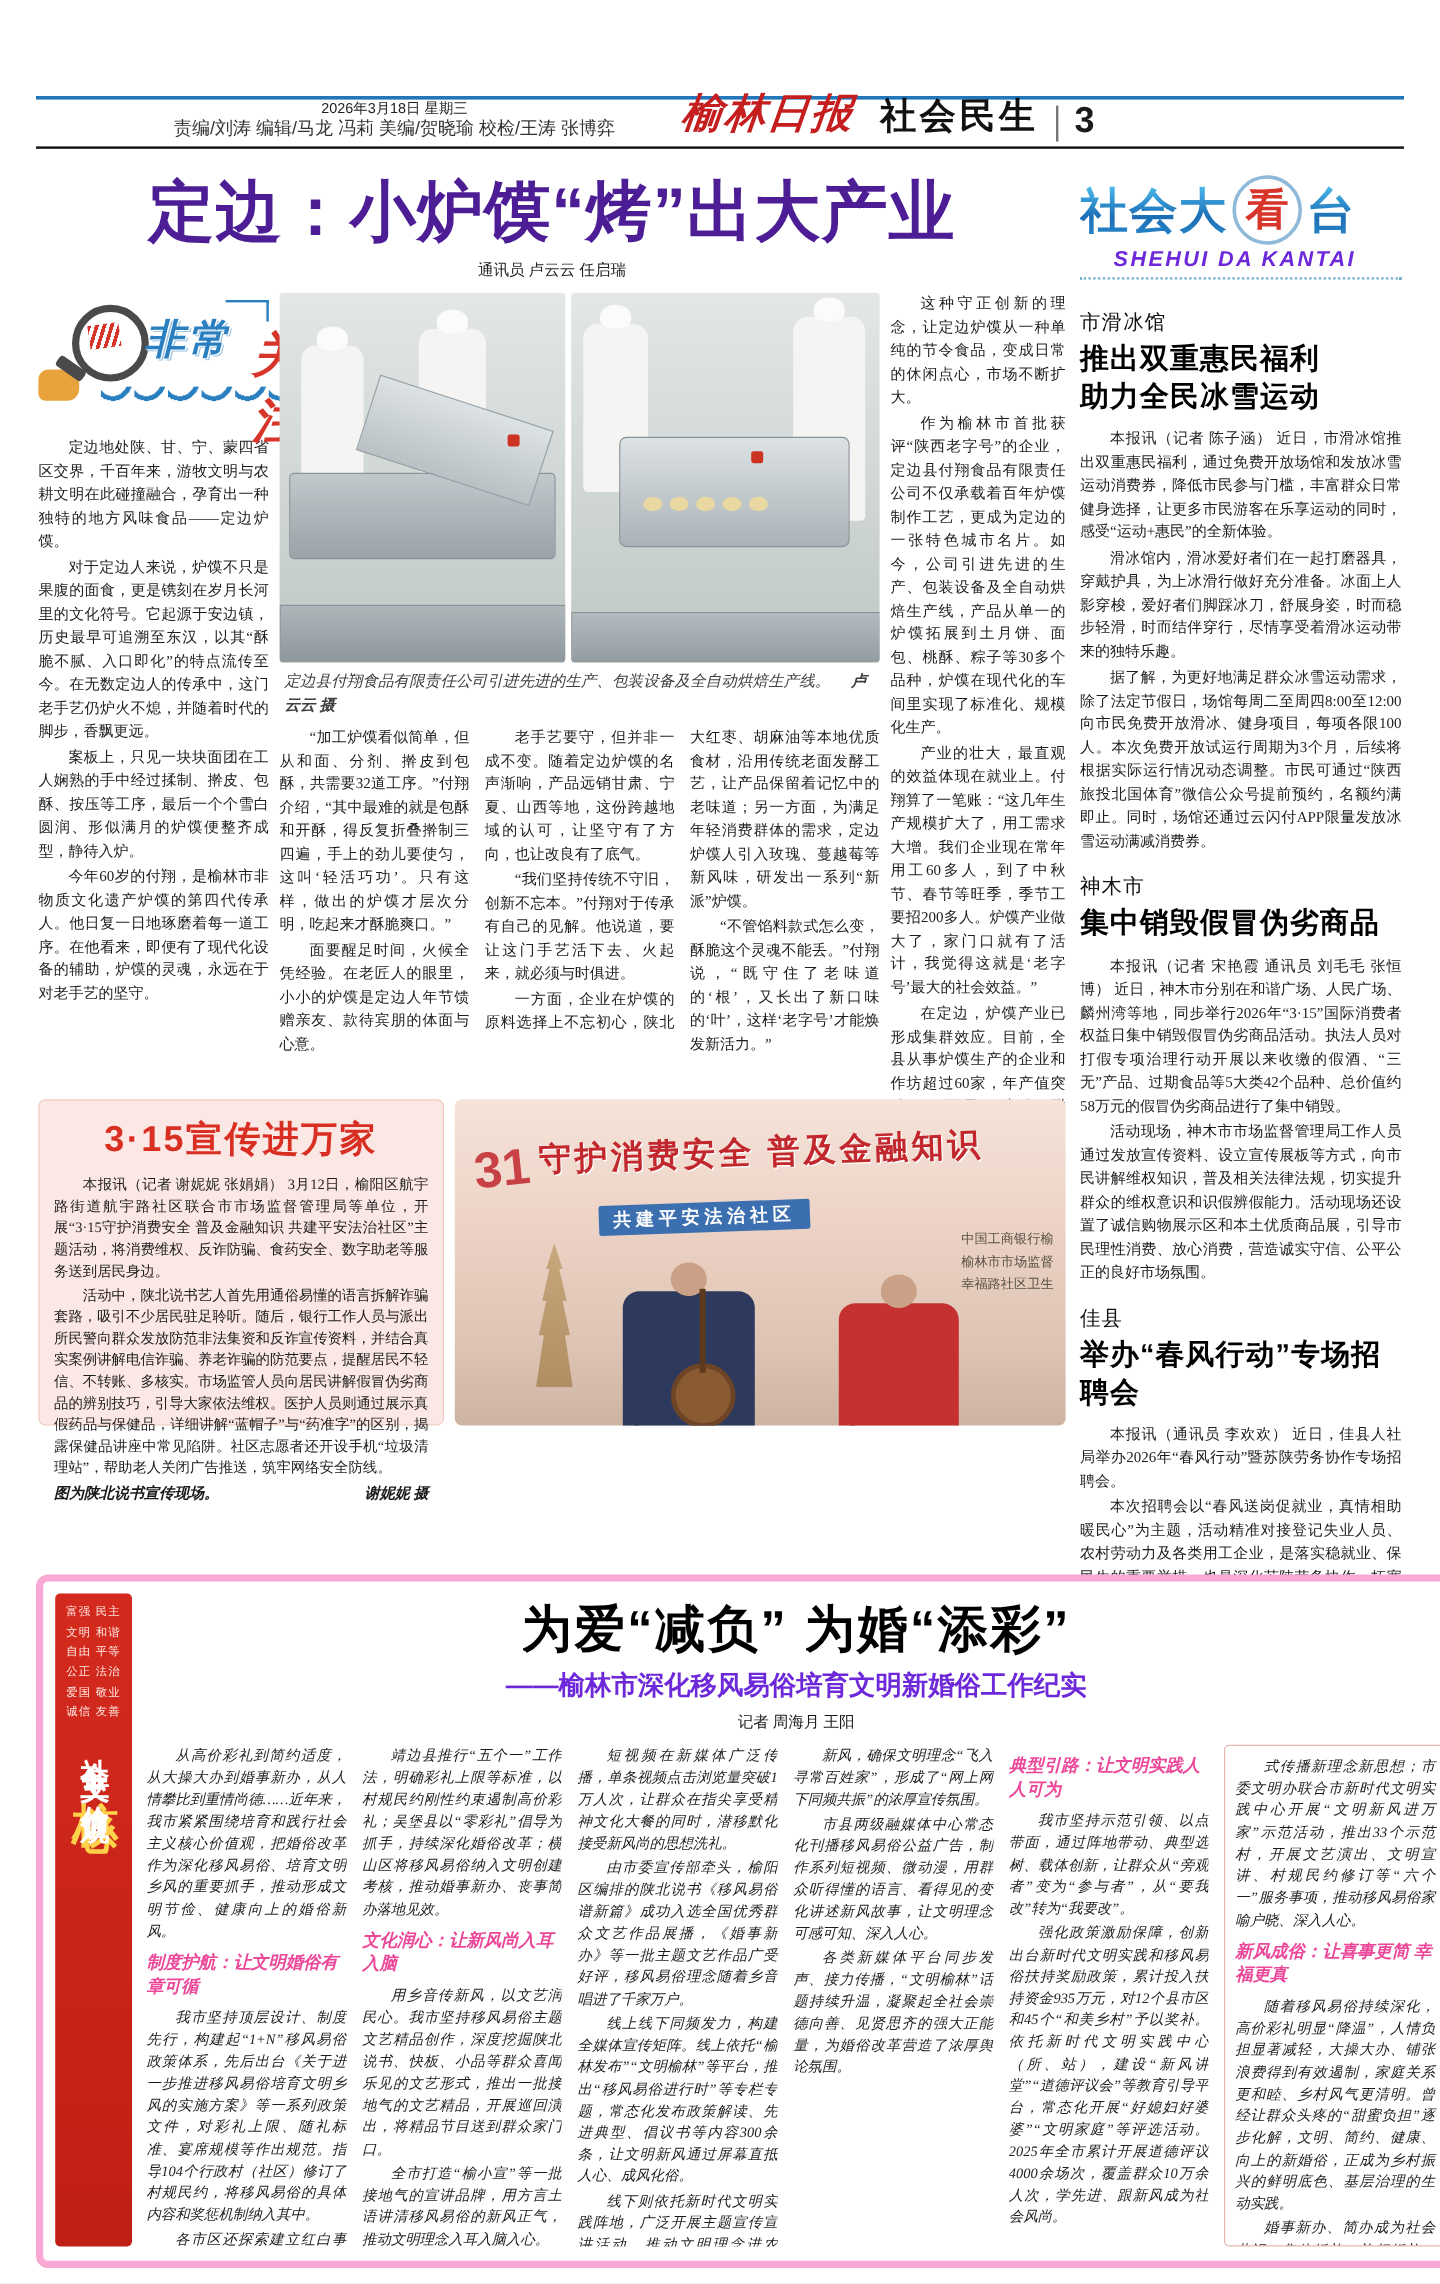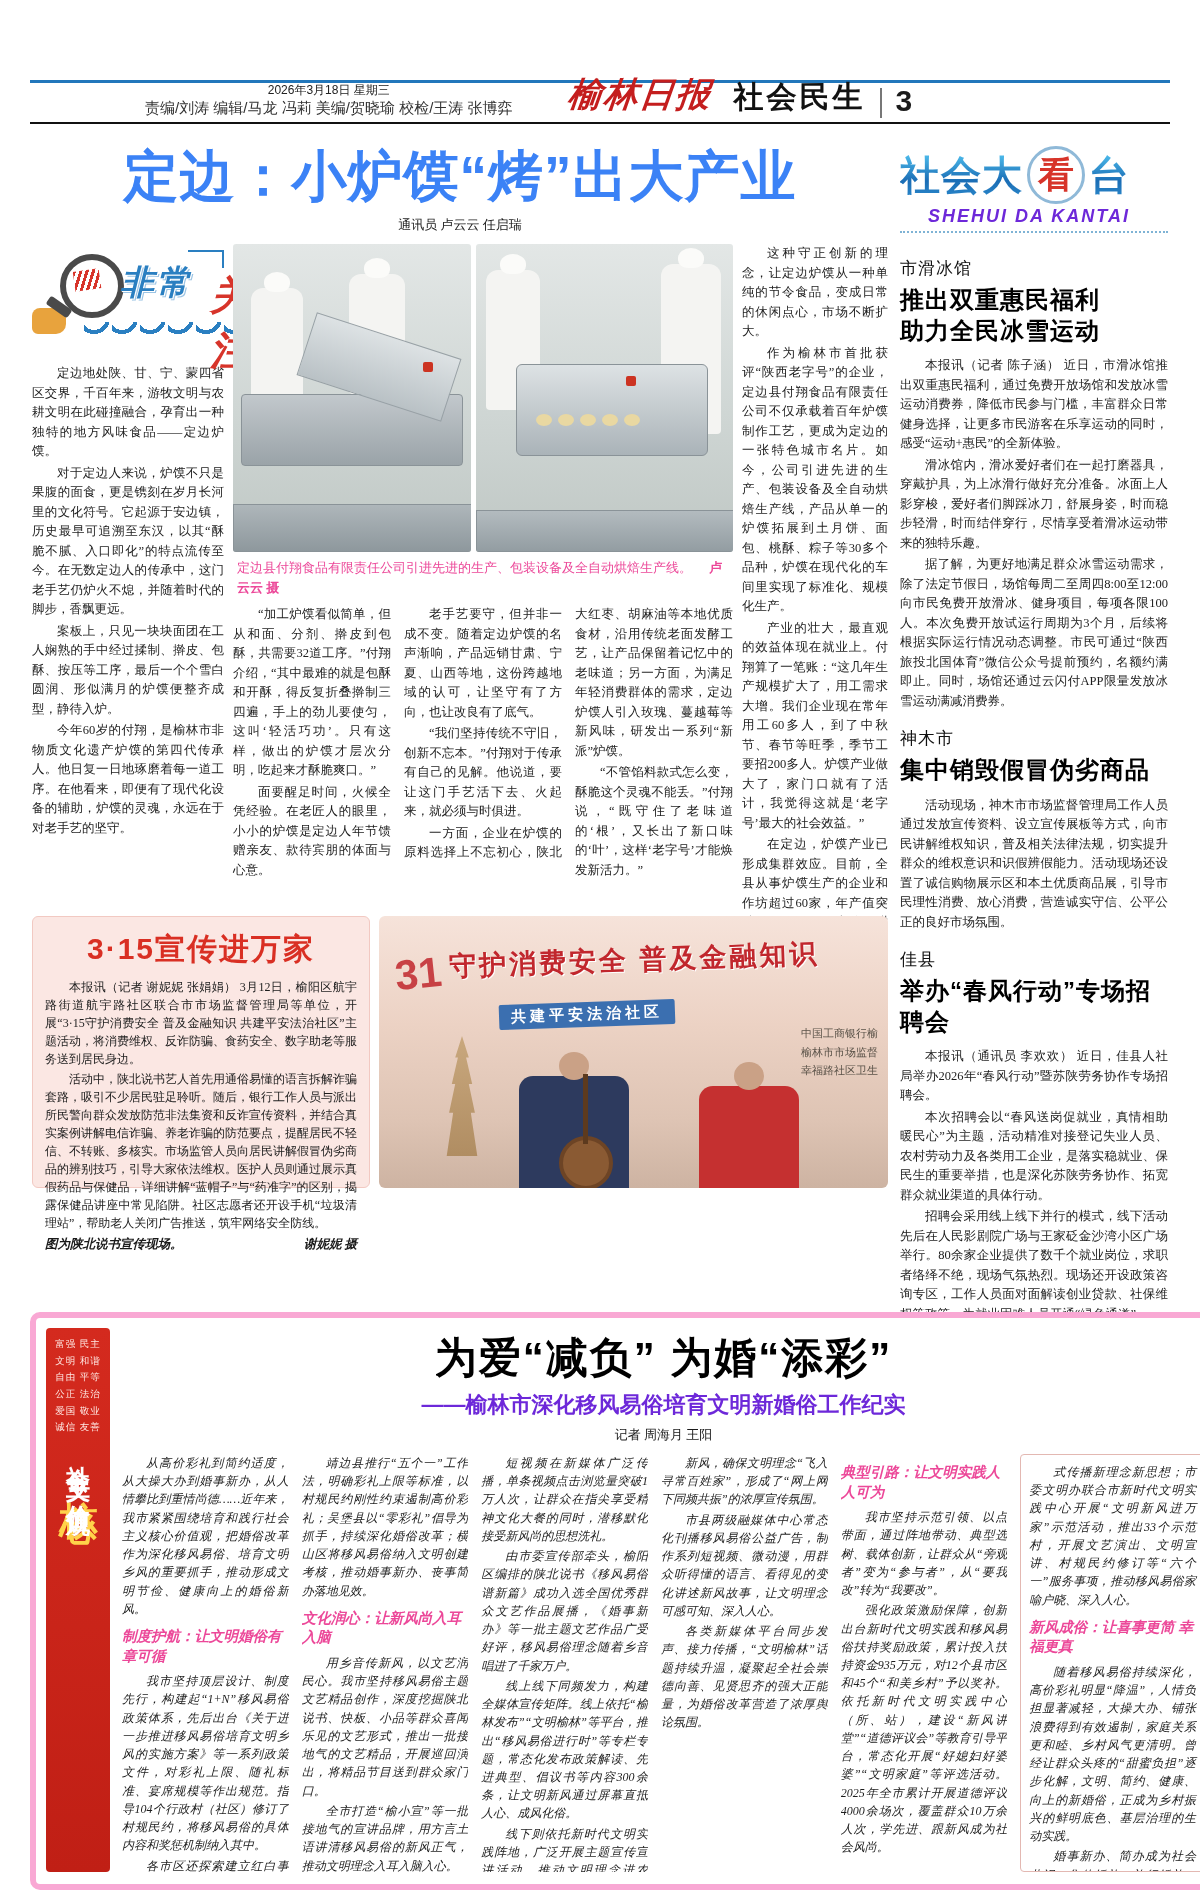--- a/index.html
+++ b/index.html
@@ -15,21 +15,21 @@
             font-style:italic;letter-spacing:2px;transform:skewX(-6deg);}
   .section-title{font-size:30px;font-weight:900;color:#111;margin-left:22px;letter-spacing:3px;}
   .pageno-divider{width:2px;height:30px;background:#777;margin:0 14px;}
   .pageno{font-size:30px;font-weight:900;}
   .header-black-rule{position:absolute;left:30px;right:30px;top:122px;height:2px;background:#111;}
   
   .content{position:absolute;left:32px;top:132px;width:1136px;height:1165px;}
   .left-zone{position:absolute;left:0;top:0;width:856px;height:100%;}
   .right-zone{position:absolute;right:0;top:0;width:268px;height:100%;}
   
-  .main-headline{font-size:55px;font-weight:900;letter-spacing:1px;text-align:center;margin:8px 0 2px;color:#3b82f6;}
+  .main-headline{font-size:55px;font-weight:900;letter-spacing:1px;text-align:center;margin:8px 0 2px;color:#4c1d95;}
   .main-byline{text-align:center;font-size:13px;color:#222;font-family:"Liberation Serif",serif;margin-bottom:10px;}
   .main-grid{display:flex;gap:9px;height:660px;}
   .mcol1{width:192px;flex:none;}
   .mmid{width:500px;flex:none;display:flex;flex-direction:column;}
   .mcol5{width:146px;flex:none;}
   .para{margin:0 0 2px;text-indent:2em;text-align:justify;font-family:"Liberation Serif","DejaVu Serif",serif;
         font-size:12.5px;line-height:1.56;color:#1c1c1c;}
   
   .badge{position:relative;height:100px;margin:6px 0 14px;}
   .badge .lens{position:absolute;left:28px;top:4px;width:52px;height:52px;border:6px solid #4a4a4a;border-radius:50%;background:#fff;}
@@ -47,22 +47,22 @@
   .photo{position:relative;overflow:hidden;border-radius:3px;background:linear-gradient(180deg,#e3e7e6 0%,#cfd6d4 55%,#bfc7c4 100%);}
   .photo.p1{width:48%;}
   .photo.p2{width:52%;}
   .worker{position:absolute;background:#f4f4f2;border-radius:12px 12px 4px 4px;}
   .worker:before{content:"";position:absolute;left:50%;top:-16px;transform:translateX(-50%);width:26px;height:20px;background:#fbfbf9;border-radius:50% 50% 40% 40%;}
   .machine{position:absolute;background:linear-gradient(180deg,#c2c8cc,#9aa3a8);border:1px solid #8a9398;}
   .chute{position:absolute;width:150px;height:64px;background:linear-gradient(180deg,#dde2e4,#b9c1c5);transform:rotate(18deg);border:1px solid #98a1a6;}
   .dough{position:absolute;display:flex;gap:6px;}
   .dough i{width:16px;height:12px;background:#e9d8a2;border-radius:50%;}
   .knob{position:absolute;width:10px;height:10px;background:#cc3322;border-radius:2px;}
-  .photo-caption{flex:none;margin:6px 4px 6px;font-family:"Liberation Serif",serif;
-                 font-size:13px;line-height:1.5;color:#ec4899;}
+  .photo-caption{flex:none;margin:6px 4px 6px;font-family:"Liberation Serif",serif;font-style:italic;
+                 font-size:13px;line-height:1.5;color:#404040;}
   .photo-caption .credit{font-weight:bold;margin-left:14px;}
   .mid-cols{flex:1;column-count:3;column-gap:13px;margin-top:2px;}
   
   .lower-row{display:flex;gap:9px;margin-top:12px;height:272px;}
   .box315{width:338px;flex:none;background:#fbe7e3;border:1px solid #f2c9c2;border-radius:6px;padding:10px 12px;box-sizing:border-box;}
   .box315 h3{margin:2px 0 8px;text-align:center;font-size:30px;font-weight:900;color:#d92f23;letter-spacing:2px;}
   .box315 .para{font-size:12px;line-height:1.5;}
   .box315 .caption-line{display:flex;justify-content:space-between;margin-top:4px;font-family:"Liberation Serif",serif;
                         font-weight:bold;font-style:italic;font-size:12.5px;}
   .photo315{position:relative;flex:1;border-radius:6px;overflow:hidden;
@@ -263,20 +263,21 @@
             <p class="para">本报讯（记者 陈子涵） 近日，市滑冰馆推出双重惠民福利，通过免费开放场馆和发放冰雪运动消费券，降低市民参与门槛，丰富群众日常健身选择，让更多市民游客在乐享运动的同时，感受“运动+惠民”的全新体验。</p>
             <p class="para">滑冰馆内，滑冰爱好者们在一起打磨器具，穿戴护具，为上冰滑行做好充分准备。冰面上人影穿梭，爱好者们脚踩冰刀，舒展身姿，时而稳步轻滑，时而结伴穿行，尽情享受着滑冰运动带来的独特乐趣。</p>
             <p class="para">据了解，为更好地满足群众冰雪运动需求，除了法定节假日，场馆每周二至周四8:00至12:00向市民免费开放滑冰、健身项目，每项各限100人。本次免费开放试运行周期为3个月，后续将根据实际运行情况动态调整。市民可通过“陕西旅投北国体育”微信公众号提前预约，名额约满即止。同时，场馆还通过云闪付APP限量发放冰雪运动满减消费券。</p>
           </div>
       </div>
 
       <div class="r-article">
         <div class="r-kicker">神木市</div>
         <div class="r-title">集中销毁假冒伪劣商品</div>
         <div>
+            <p class="para">本报讯（记者 宋艳霞 通讯员 刘毛毛 张恒博） 近日，神木市分别在和谐广场、人民广场、麟州湾等地，同步举行2026年“3·15”国际消费者权益日集中销毁假冒伪劣商品活动。执法人员对打假专项治理行动开展以来收缴的假酒、“三无”产品、过期食品等5大类42个品种、总价值约58万元的假冒伪劣商品进行了集中销毁。</p>
             <p class="para">活动现场，神木市市场监督管理局工作人员通过发放宣传资料、设立宣传展板等方式，向市民讲解维权知识，普及相关法律法规，切实提升群众的维权意识和识假辨假能力。活动现场还设置了诚信购物展示区和本土优质商品展，引导市民理性消费、放心消费，营造诚实守信、公平公正的良好市场氛围。</p>
           </div>
       </div>
 
       <div class="r-article">
         <div class="r-kicker">佳县</div>
         <div class="r-title">举办“春风行动”专场招聘会</div>
         <div>
             <p class="para">本报讯（通讯员 李欢欢） 近日，佳县人社局举办2026年“春风行动”暨苏陕劳务协作专场招聘会。</p>
             <p class="para">本次招聘会以“春风送岗促就业，真情相助暖民心”为主题，活动精准对接登记失业人员、农村劳动力及各类用工企业，是落实稳就业、保民生的重要举措，也是深化苏陕劳务协作、拓宽群众就业渠道的具体行动。</p>

